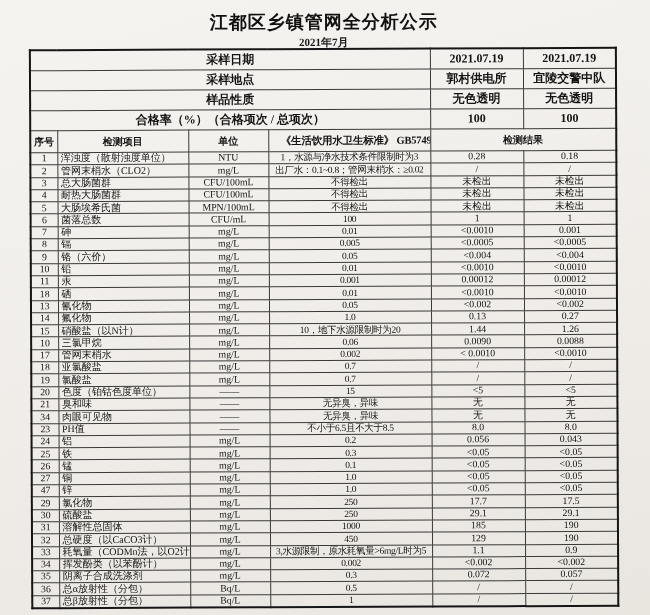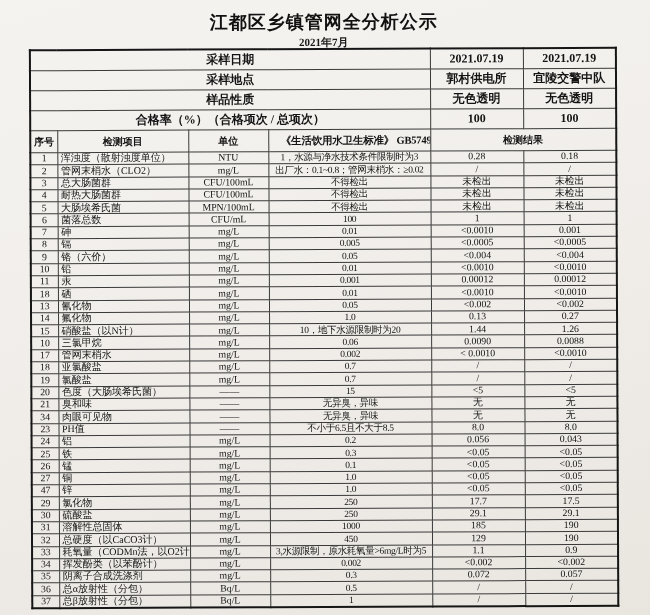--- a/index.html
+++ b/index.html
@@ -264,21 +264,21 @@
         <tr>
     <td class="num">19</td>
     <td class="item">氯酸盐</td>
     <td class="num">mg/L</td>
     <td class="std">0.7</td>
     <td class="num">/</td>
     <td class="num">/</td>
   </tr>
         <tr>
     <td class="num">20</td>
-    <td class="item">色度（大肠埃希氏菌）</td>
+    <td class="item">色度（铂钴色度单位）</td>
     <td class="num">——</td>
     <td class="std">15</td>
     <td class="num">&lt;5</td>
     <td class="num">&lt;5</td>
   </tr>
         <tr>
     <td class="num">21</td>
     <td class="item">臭和味</td>
     <td class="num">——</td>
     <td class="std">无异臭，异味</td>

